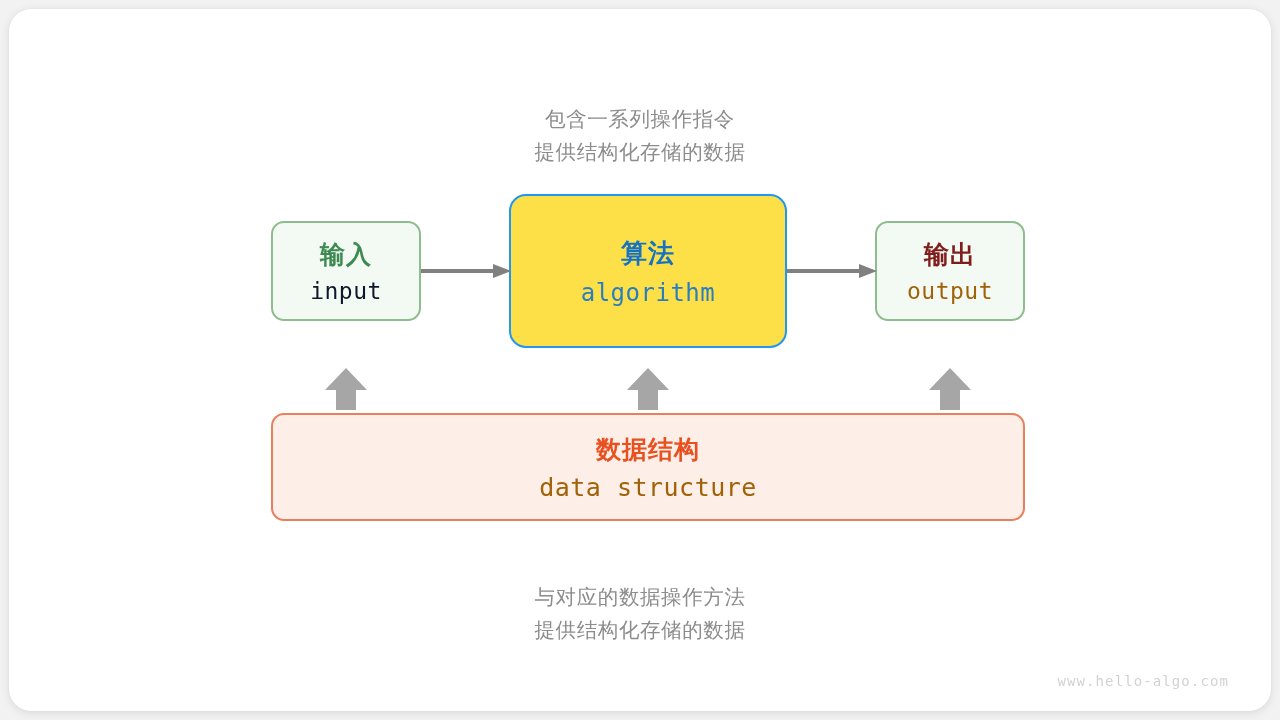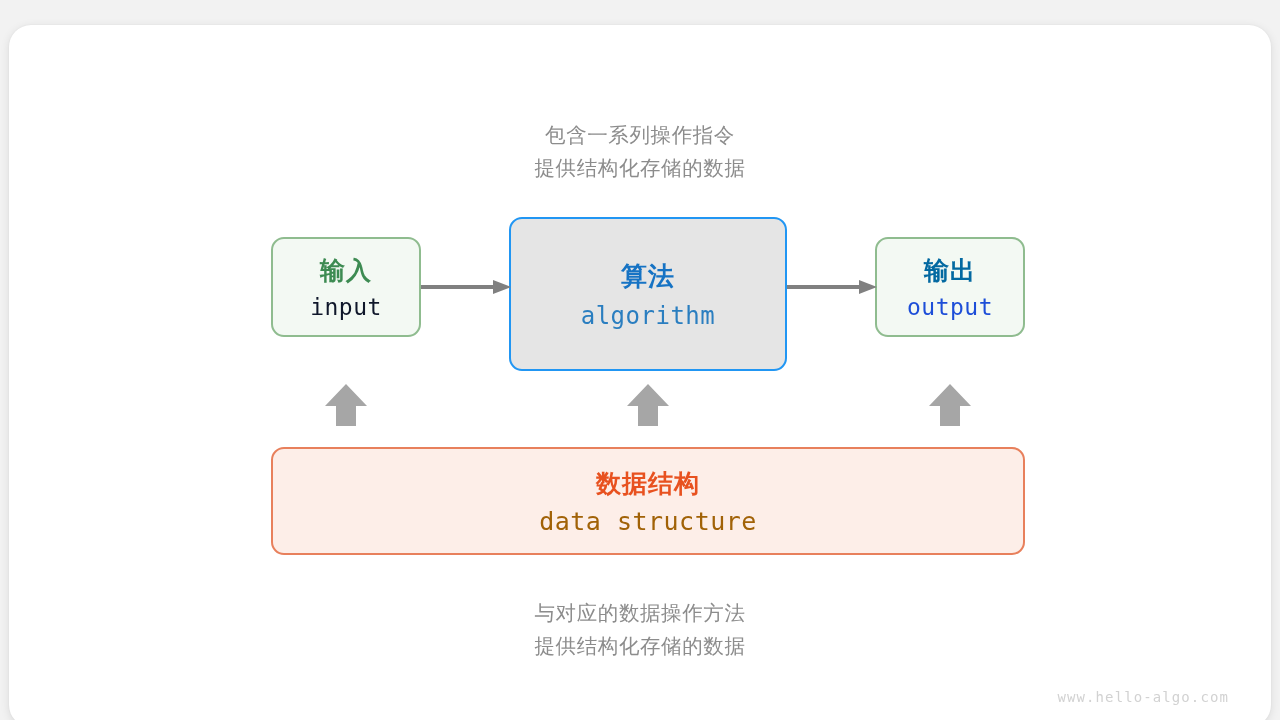--- a/index.html
+++ b/index.html
@@ -14,21 +14,20 @@
     background: #f2f2f2;
     font-family: "Liberation Sans", "DejaVu Sans", sans-serif;
   }
 
   #canvas {
     position: absolute;
     left: 0; top: 0;
     width: 1280px;
     height: 620px;
     background: #f2f2f2;
-    margin-top: 16px;
   }
 
   
   #card {
     position: absolute;
     left: 9px;
     top: 9px;
     width: 1262px;
     height: 702px;
     background: #ffffff;
@@ -76,41 +75,42 @@
     left: 262px; top: 212px;
     width: 150px; height: 100px;
     border-color: #8fbc8f;
     background: #f3f9f3;
   }
   #node-input .node-title { color: #3d8b52; font-size: 25px; margin-bottom: 7px; }
   #node-input .node-sub   { color: #0f172a; font-size: 23px; }
 
   
   #node-algorithm {
-    left: 500px; top: 192px;
+    left: 500px; top: 185px;
     width: 278px; height: 154px;
     border-color: #2196f3;
-    background: #e5e5e5;
+    background: #fde047;
+    border-radius: 17px;
   }
   #node-algorithm .node-title { color: #1673c4; font-size: 26px; margin-bottom: 8px; }
   #node-algorithm .node-sub   { color: #2a7ec0; font-size: 24px; }
 
   
   #node-output {
     left: 866px; top: 212px;
     width: 150px; height: 100px;
     border-color: #8fbc8f;
     background: #f3f9f3;
   }
-  #node-output .node-title { color: #0369a1; font-size: 25px; margin-bottom: 7px; font-family: Liberation Serif, serif; }
-  #node-output .node-sub   { color: #1d4ed8; font-size: 23px; }
+  #node-output .node-title { color: #7f1d1d; font-size: 25px; margin-bottom: 7px; font-family: Liberation Serif, serif; }
+  #node-output .node-sub   { color: #a16207; font-size: 23px; }
 
   
   #node-datastructure {
-    left: 262px; top: 422px;
+    left: 262px; top: 404px;
     width: 754px; height: 108px;
     border-color: #e8805c;
     background: #fdeee8;
   }
   #node-datastructure .node-title { color: #e8511f; font-size: 25px; margin-bottom: 7px; }
   #node-datastructure .node-sub   { color: #a16207; font-size: 25px; }
 
   
   .h-arrow {
     position: absolute;

